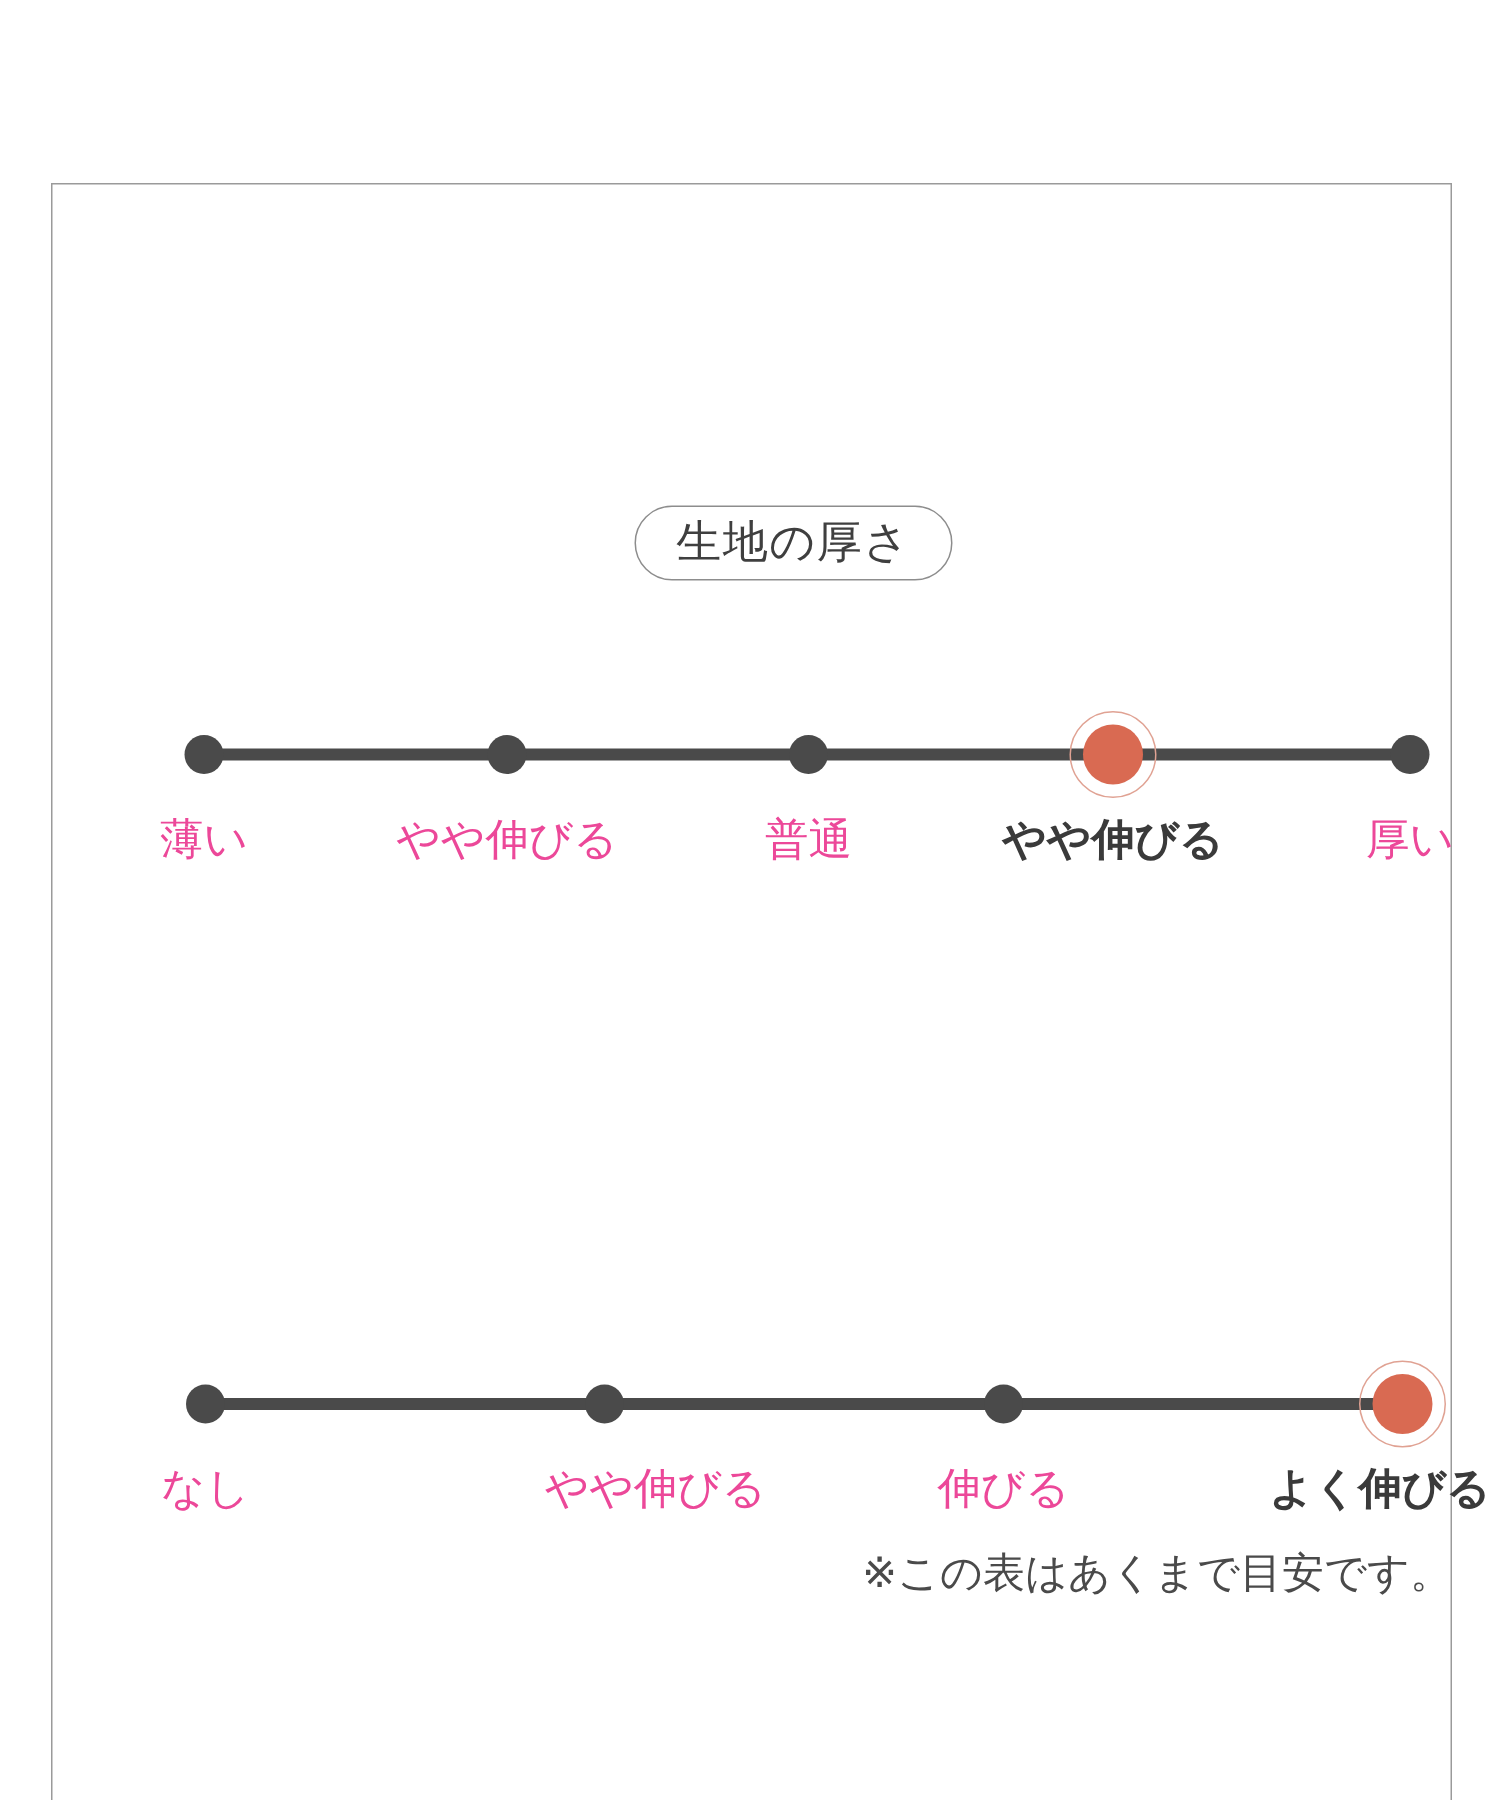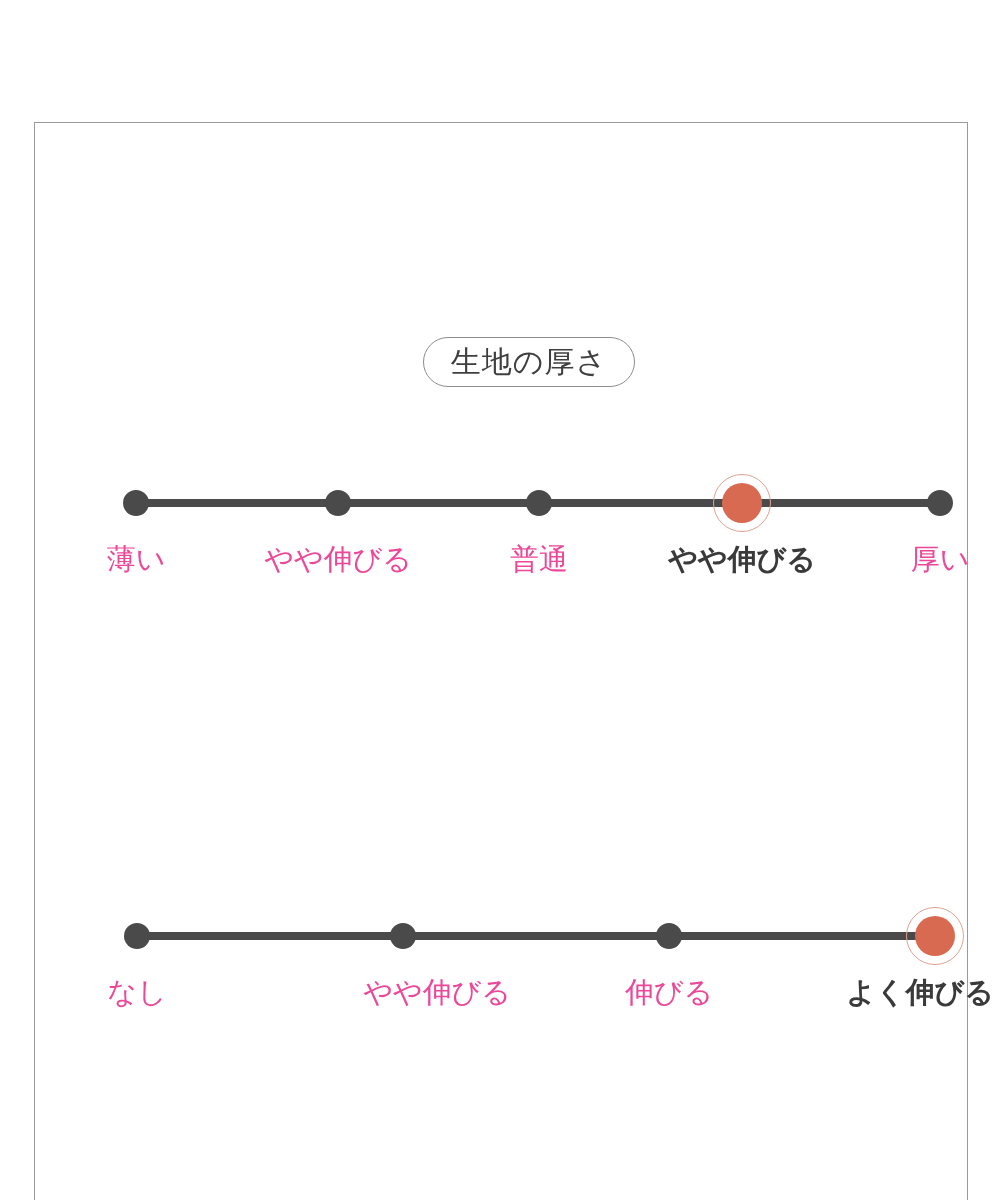--- a/index.html
+++ b/index.html
@@ -175,14 +175,15 @@
       <div class="dot active" style="left:900px;"></div>
 
       <div class="tick-label" style="left:102px;">なし</div>
       <div class="tick-label" style="left:368px;margin-left:34px;">やや伸びる</div>
       <div class="tick-label" style="left:634px;">伸びる</div>
       <div class="tick-label active" style="left:885px;">よく伸びる</div>
     </div>
 
   </div>
 
+  <div class="footnote">※この表はあくまで目安です。</div>
 
 </div>
 
 </body></html>

